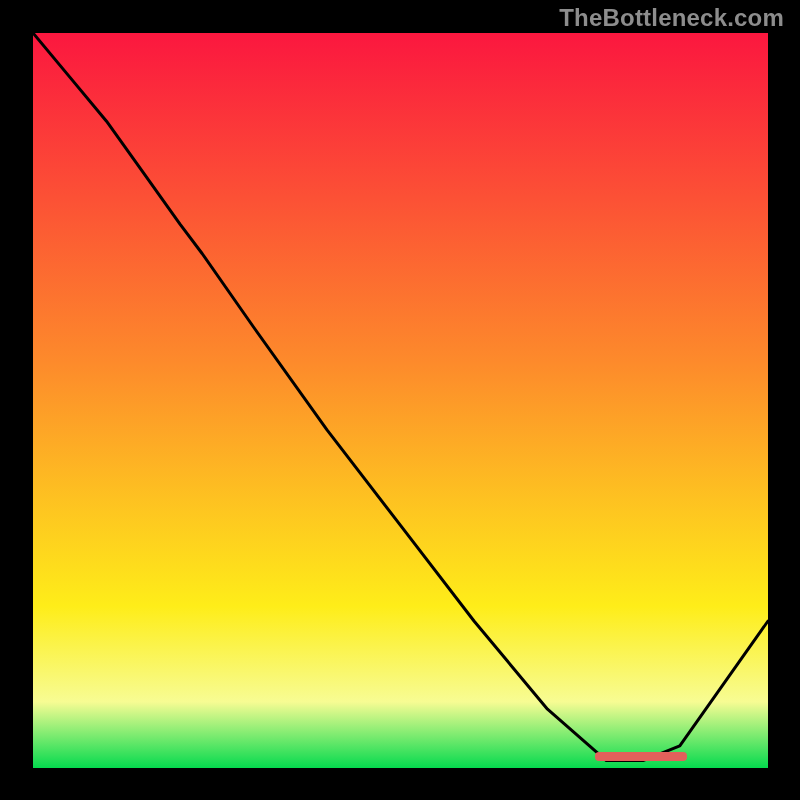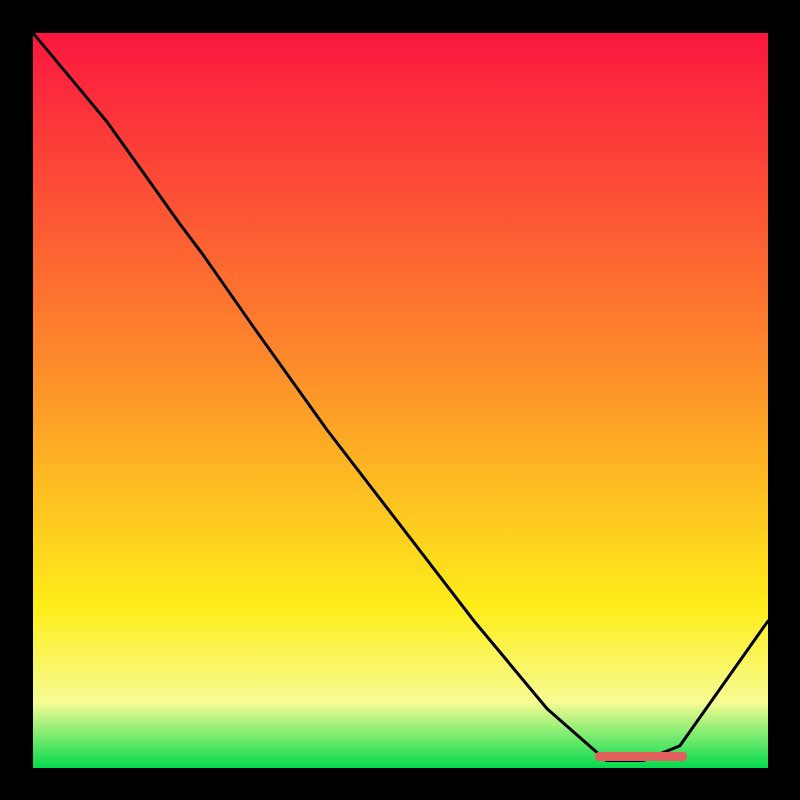--- a/index.html
+++ b/index.html
@@ -77,14 +77,15 @@
     </svg>
 
     <svg class="curve" viewBox="0 0 735 735" preserveAspectRatio="none">
       <path id="curve-path" d="M0.0 0.0 L36.8 44.1 L73.5 88.2 L110.3 139.6 L147.0 191.1 L169.1 220.5 L220.5 294.0 L294.0 396.9 L367.5 492.4 L441.0 588.0 L514.5 676.2 L573.3 727.6 L610.0 727.6 L646.8 712.9 L735.0 588.0" fill="none" stroke-width="3" stroke-linecap="round" stroke-linejoin="round" stroke="#000000"></path>
     </svg>
 
     <div class="marker" style="left: 562.275px; width: 91.875px; top: 719.475px; height: 9px; background: rgb(226, 96, 91);"></div>
 
   </div>
 
+  <div class="attribution">TheBottleneck.com</div>
 
 </div>
 
 </body></html>

